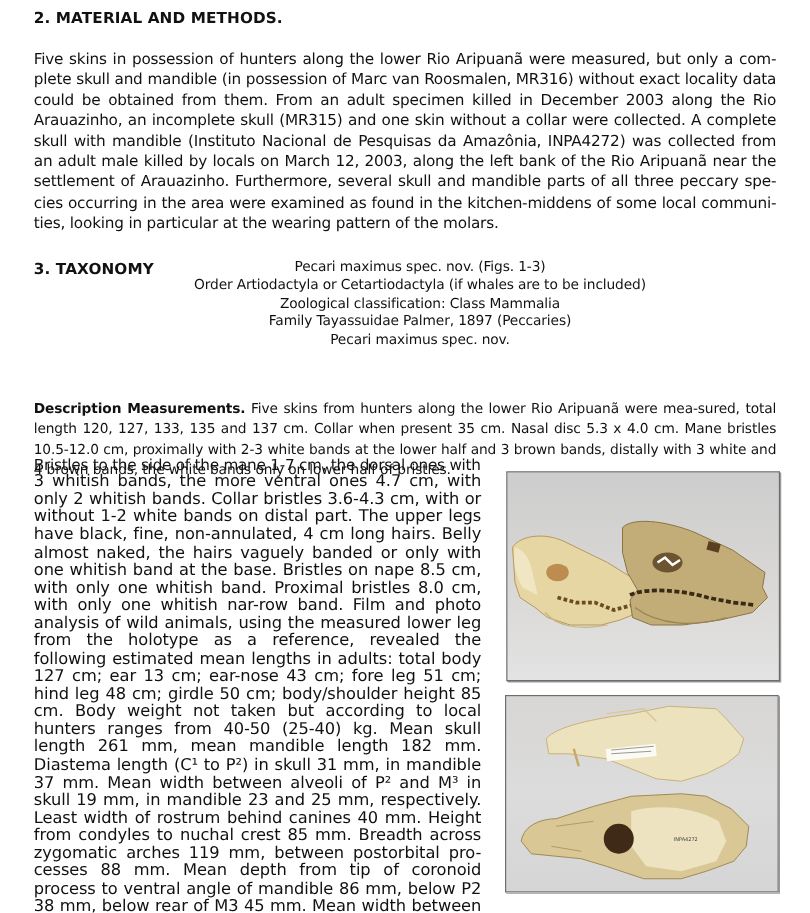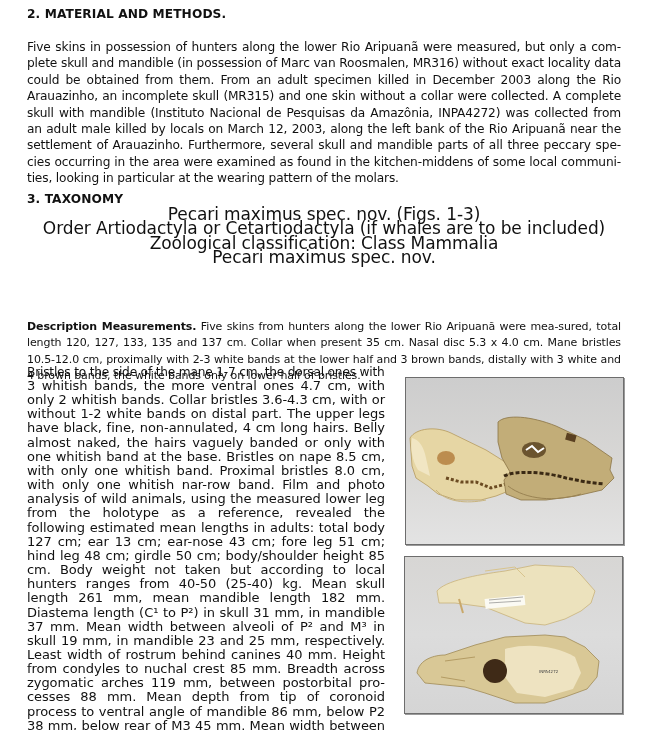--- a/index.html
+++ b/index.html
@@ -10,22 +10,22 @@
     .page { position: absolute; left: 27px; top: 0; width: 594px; }
     .heading {
       position: absolute; left: 0; font-weight: bold; font-size: 12.2px;
       letter-spacing: 0.1px; white-space: nowrap;
     }
     .para {
       position: absolute; left: 0; width: 594px; font-size: 12.2px; line-height: 16.4px;
       text-align: justify; text-align-last: left; letter-spacing: -0.15px;
     }
     .center-block {
-      position: absolute; left: 0; width: 594px; text-align: center;
-      font-size: 17px; line-height: 14.4px; letter-spacing: -0.1px;
+      position: absolute; left: 12px; width: 594px; text-align: center;
+      font-size: 11px; line-height: 14.4px; letter-spacing: -0.1px;
     }
     .center-block div { white-space: nowrap; }
     .desc-full {
       position: absolute; left: 0; top: 319px; width: 594px; font-size: 11px; line-height: 16.4px;
       text-align: justify; letter-spacing: -0.1px;
     }
     .desc-full b { font-weight: bold; }
     .line-lead {
       position: absolute; left: 0; top: 364px; font-size: 12.2px; line-height: 16px; white-space: nowrap; letter-spacing: -0.2px;
     }
@@ -43,26 +43,27 @@
   </style>
 </head>
 <body>
 
 <div class="page">
 
   <div class="heading" style="top:7px;text-align:right;">2. MATERIAL AND METHODS.</div>
 
   <div class="para" style="top:39px;">Five skins in possession of hunters along the lower Rio Aripuanã were measured, but only a com-plete skull and mandible (in possession of Marc van Roosmalen, MR316) without exact locality data could be obtained from them. From an adult specimen killed in December 2003 along the Rio Arauazinho, an incomplete skull (MR315) and one skin without a collar were collected. A complete skull with mandible (Instituto Nacional de Pesquisas da Amazônia, INPA4272) was collected from an adult male killed by locals on March 12, 2003, along the left bank of the Rio Aripuanã near the settlement of Arauazinho. Furthermore, several skull and mandible parts of all three peccary spe-cies occurring in the area were examined as found in the kitchen-middens of some local communi-ties, looking in particular at the wearing pattern of the molars.</div>
 
-  <div class="heading" style="top:192px;">3.  TAXONOMY</div>
+  <div class="heading" style="top:208px;">3.  TAXONOMY</div>
 
   <div class="center-block" style="top:207px;">
     <div>Pecari maximus spec. nov. (Figs. 1-3)</div>
     <div>Order Artiodactyla or Cetartiodactyla (if whales are to be included)</div>
     <div>Zoological classification: Class Mammalia</div>
+    <div>Family Tayassuidae Palmer, 1897 (Peccaries)</div>
     <div>Pecari maximus spec. nov.</div>
   </div>
 
   <div class="desc-full"><b>Description Measurements.</b><span> Five skins from hunters along the lower Rio Aripuanã were mea-sured, total length 120, 127, 133, 135 and 137 cm. Collar when present 35 cm. Nasal disc 5.3 x 4.0 cm. Mane bristles 10.5-12.0 cm, proximally with 2-3 white bands at the lower half and 3 brown bands, distally with 3 white and 4 brown bands, the white bands only on lower half of bristles.</span></div>
 
   <div class="line-lead">Bristles to the side of the mane 1-7 cm, the dorsal ones with</div>
 
   <div class="desc-col">3 whitish bands, the more ventral ones 4.7 cm, with only 2 whitish bands. Collar bristles 3.6-4.3 cm, with or without 1-2 white bands on distal part. The upper legs have black, fine, non-annulated, 4 cm long hairs. Belly almost naked, the hairs vaguely banded or only with one whitish band at the base. Bristles on nape 8.5 cm, with only one whitish band. Proximal bristles 8.0 cm, with only one whitish nar-row band. Film and photo analysis of wild animals, using the measured lower leg from the holotype as a reference, revealed the following estimated mean lengths in adults: total body 127 cm; ear 13 cm; ear-nose 43 cm; fore leg 51 cm; hind leg 48 cm; girdle 50 cm; body/shoulder height 85 cm. Body weight not taken but according to local hunters ranges from 40-50 (25-40) kg. Mean skull length 261 mm, mean mandible length 182 mm. Diastema length (C¹ to P²) in skull  31 mm, in mandible 37 mm. Mean width between alveoli of P² and M³ in skull 19 mm, in mandible 23 and 25 mm, respectively. Least width of rostrum behind canines 40 mm. Height from condyles to nuchal crest 85 mm. Breadth across zygomatic arches 119 mm, between postorbital pro-cesses 88 mm. Mean depth from tip of coronoid process to ventral angle of mandible 86 mm, below P2 38 mm, below rear of M3 45 mm. Mean width between mandibular con-dyles 52 mm. Mean length from P2 to M3 67 mm.</div>
 </div>
 

